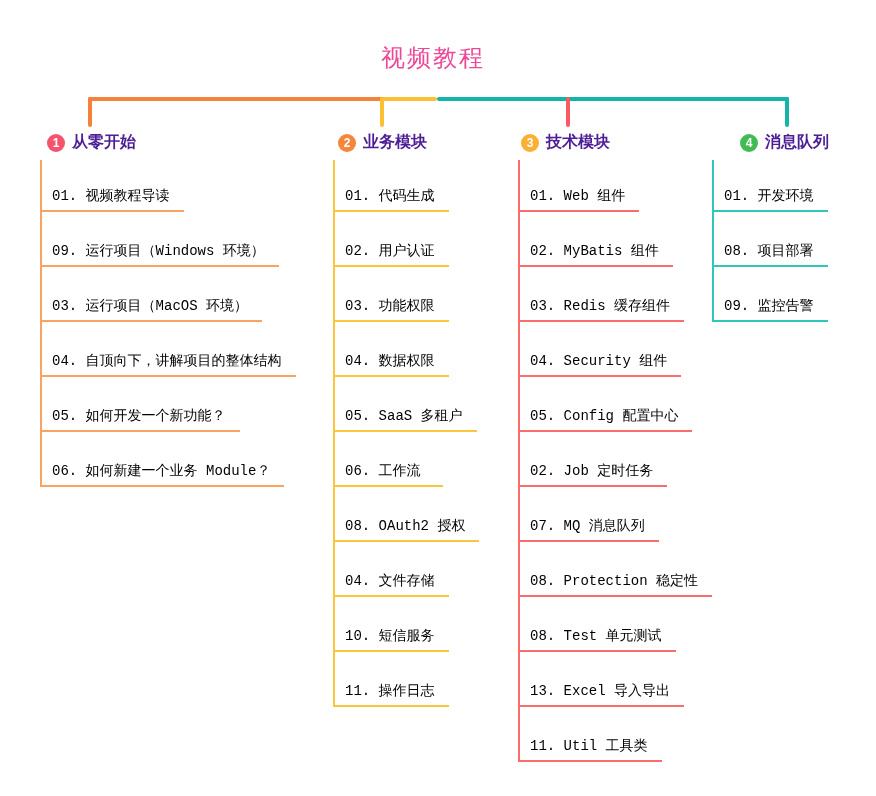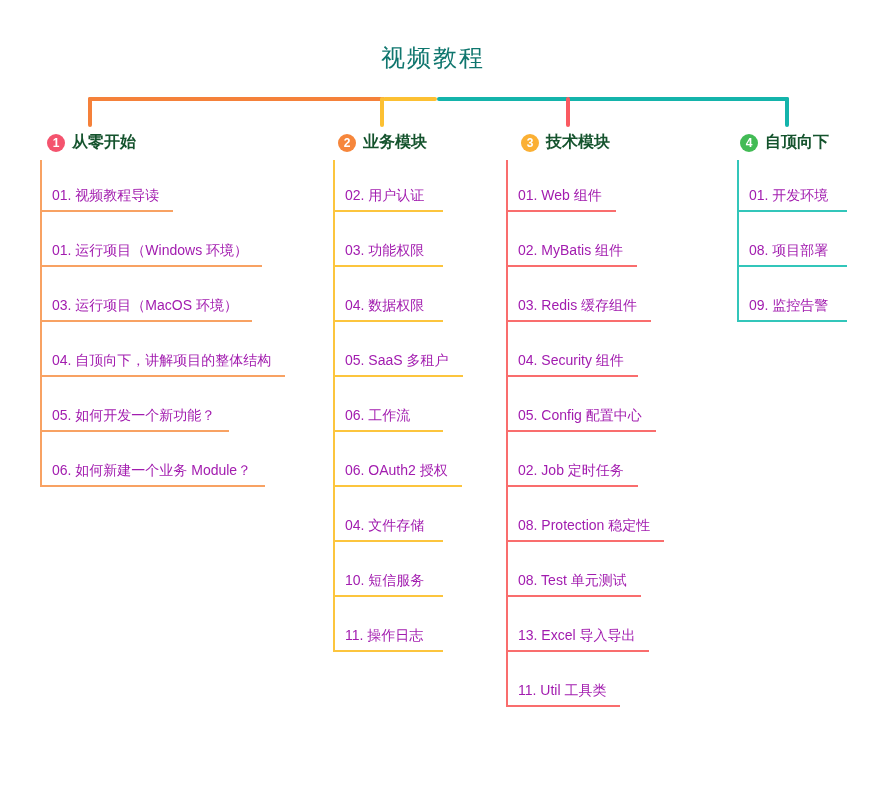--- a/index.html
+++ b/index.html
@@ -9,21 +9,21 @@
     background:#ffffff;
     font-family:"Liberation Sans","DejaVu Sans",sans-serif;
     overflow:hidden;
   }
   .title{
     position:absolute;
     left:433px;top:42px;
     transform:translateX(-50%);
     font-size:24px;
     font-weight:500;
-    color:#0f766e;
+    color:#ec4899;
     letter-spacing:2px;
     white-space:nowrap;
   }
   .seg{position:absolute;height:4px;border-radius:2px;}
   .drop{position:absolute;width:4px;border-radius:2px;}
   .seg-orange{left:88px;top:97px;width:297px;}
   .seg-yellow{left:383px;top:97px;width:54px;}
   .seg-teal{left:437px;top:97px;width:352px;}
   .drop-1{left:88px;top:97px;height:30px;}
   .drop-2{left:380px;top:97px;height:30px;}
@@ -38,43 +38,44 @@
   .badge{
     width:18px;height:18px;border-radius:50%;
     color:#ffffff;font-size:12px;font-weight:bold;
     display:flex;align-items:center;justify-content:center;
     flex:0 0 18px;
   }
   .branch-label{
     margin-left:7px;
     font-size:16px;
     font-weight:600;
-    color:#14532d;
+    color:#4c1d95;
   }
   .branch-col{
     position:absolute;top:157px;
   }
-  .c1{left:40px}.c2{left:333px}.c3{left:506px}.c4{left:737px}
+  .c1{left:40px}.c2{left:333px}.c3{left:518px}.c4{left:712px}
   .branch-col::before{
     content:"";
     position:absolute;left:0;top:3px;bottom:0;
     width:2px;
     background:var(--line,#ccc);
   }
   .node-item{
     box-sizing:border-box;
     height:55px;
     width:max-content;
     min-width:110px;
     padding:0 14px 5px 12px;
     display:flex;align-items:flex-end;
     border-bottom:2px solid var(--line,#ccc);
     font-size:14px;
-    color:#a21caf;
+    color:#000000;
     white-space:nowrap;
+    font-family:Liberation Mono, monospace;
   }
 </style>
 </head>
 <body>
 
 <div class="canvas">
 
   <div class="title">视频教程</div>
 
   <div class="seg seg-orange" style="background: rgb(245, 129, 58);"></div>
@@ -92,49 +93,51 @@
   <div class="branch-header h2">
     <div class="badge" style="background: rgb(246, 134, 59);">2</div>
     <div class="branch-label">业务模块</div>
   </div>
   <div class="branch-header h3">
     <div class="badge" style="background: rgb(251, 176, 52);">3</div>
     <div class="branch-label">技术模块</div>
   </div>
   <div class="branch-header h4">
     <div class="badge" style="background: rgb(66, 187, 85);">4</div>
-    <div class="branch-label">自顶向下</div>
+    <div class="branch-label">消息队列</div>
   </div>
 
   <div class="branch-col c1" style="--line: #f8a263;">
       <div class="node-item">01. 视频教程导读</div>
-      <div class="node-item">01. 运行项目（Windows 环境）</div>
+      <div class="node-item">09. 运行项目（Windows 环境）</div>
       <div class="node-item">03. 运行项目（MacOS 环境）</div>
       <div class="node-item">04. 自顶向下，讲解项目的整体结构</div>
       <div class="node-item">05. 如何开发一个新功能？</div>
       <div class="node-item">06. 如何新建一个业务 Module？</div>
     </div>
   <div class="branch-col c2" style="--line: #fcc53e;">
+      <div class="node-item">01. 代码生成</div>
       <div class="node-item">02. 用户认证</div>
       <div class="node-item">03. 功能权限</div>
       <div class="node-item">04. 数据权限</div>
       <div class="node-item">05. SaaS 多租户</div>
       <div class="node-item">06. 工作流</div>
-      <div class="node-item">06. OAuth2 授权</div>
+      <div class="node-item">08. OAuth2 授权</div>
       <div class="node-item">04. 文件存储</div>
       <div class="node-item">10. 短信服务</div>
       <div class="node-item">11. 操作日志</div>
     </div>
   <div class="branch-col c3" style="--line: #f96d6d;">
       <div class="node-item">01. Web 组件</div>
       <div class="node-item">02. MyBatis 组件</div>
       <div class="node-item">03. Redis 缓存组件</div>
       <div class="node-item">04. Security 组件</div>
       <div class="node-item">05. Config 配置中心</div>
       <div class="node-item">02. Job 定时任务</div>
+      <div class="node-item">07. MQ 消息队列</div>
       <div class="node-item">08. Protection 稳定性</div>
       <div class="node-item">08. Test 单元测试</div>
       <div class="node-item">13. Excel 导入导出</div>
       <div class="node-item">11. Util 工具类</div>
     </div>
   <div class="branch-col c4" style="--line: #32c6ba;">
       <div class="node-item">01. 开发环境</div>
       <div class="node-item">08. 项目部署</div>
       <div class="node-item">09. 监控告警</div>
     </div>

